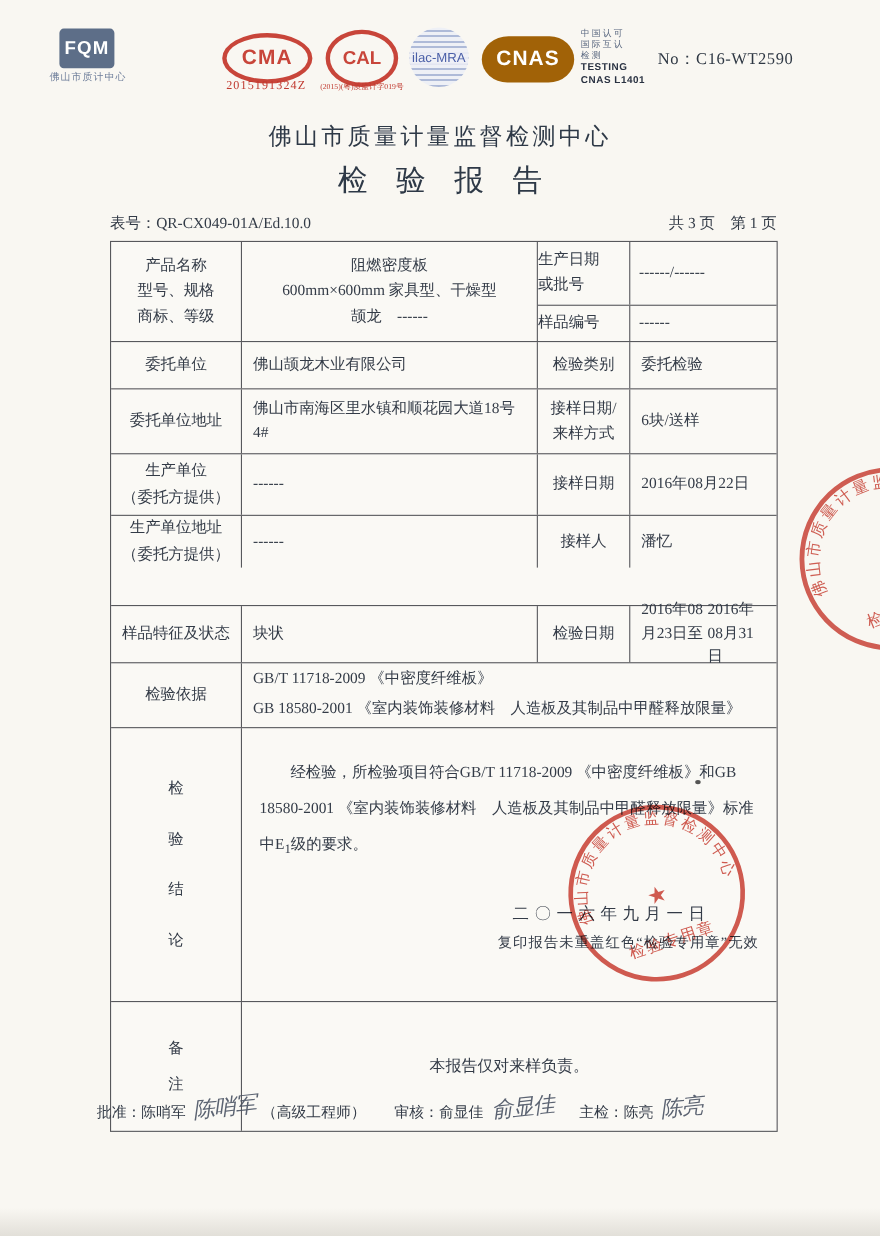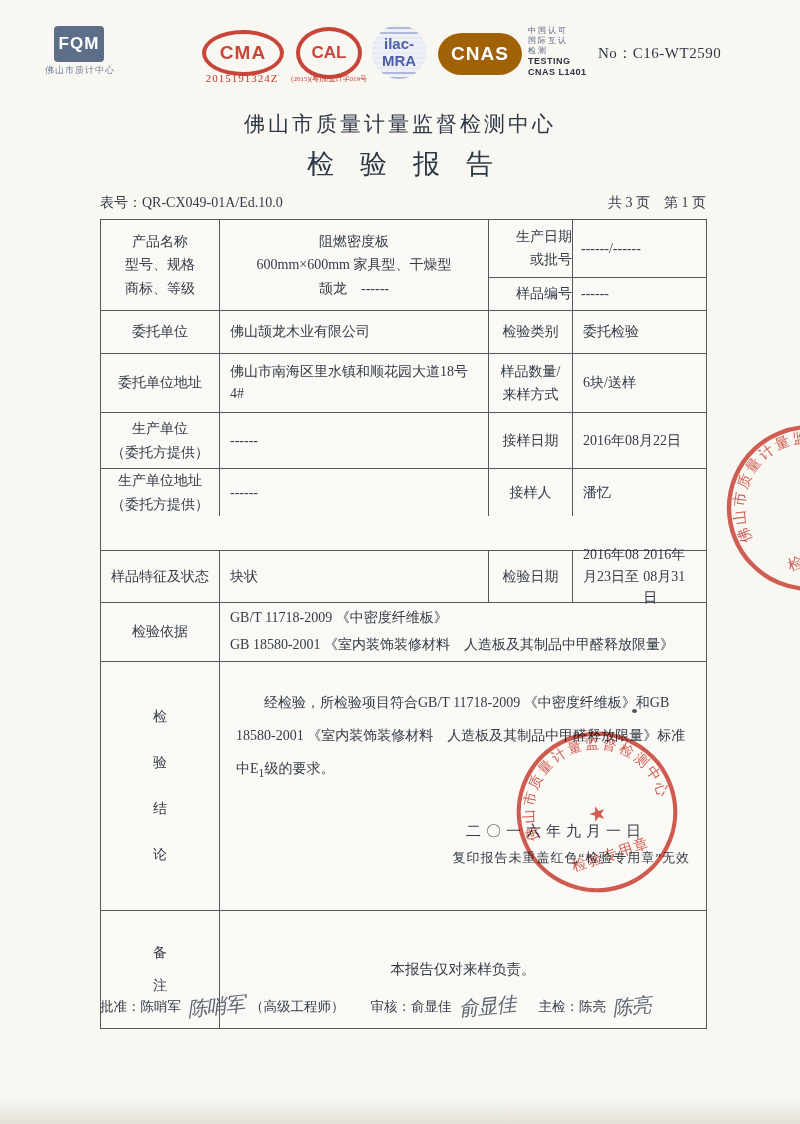--- a/index.html
+++ b/index.html
@@ -29,21 +29,21 @@
 
   .cal-oval{left:296px;top:27px;width:58px;height:44px;border:4px solid #c8453a;border-radius:50%;
     display:flex;align-items:center;justify-content:center;color:#c8453a;
     font-family:"Liberation Sans",sans-serif;font-weight:bold;font-size:17px;}
   .cal-num{left:284px;top:74px;width:90px;text-align:center;font-size:7px;color:#c0392f;}
 
   .ilac-circle{left:372px;top:25px;width:54px;height:54px;border-radius:50%;
     background:repeating-linear-gradient(0deg,#aebad8 0 2px,#eef0f6 2px 5px);
     display:flex;align-items:center;justify-content:center;overflow:hidden;}
   .ilac-band{background:rgba(238,240,246,0.9);width:100%;text-align:center;
-    font-family:"Liberation Sans",sans-serif;font-weight:bold;font-size:15px;color:#4a5fa8;}
+    font-family:"Liberation Sans",sans-serif;font-weight:normal;font-size:12px;color:#4a5fa8;}
 
   .cnas-leaf{left:438px;top:33px;width:84px;height:42px;background:#a16207;
     border-radius:52% 48% 50% 50% / 90% 90% 90% 90%;
     display:flex;align-items:center;justify-content:center;color:#fff;
     font-family:"Liberation Sans",sans-serif;font-weight:bold;font-size:19px;letter-spacing:1px;}
   .cnas-txt{left:528px;top:26px;width:70px;font-family:"Liberation Sans",sans-serif;}
   .cnas-txt .ln{font-size:8px;color:#5a6880;line-height:10px;letter-spacing:2px;}
   .cnas-txt .bld{font-size:9px;color:#2a3242;font-weight:bold;line-height:11px;letter-spacing:0.5px;}
 
   .report-no{left:598px;top:44px;font-size:15px;color:#2f3844;letter-spacing:0.5px;}
@@ -78,33 +78,33 @@
   .r4{height:55px;}
   .r5{height:47px;}
   .r6{height:51px;margin-top:34px;}
   .r7{height:58px;}
   .r8{height:248px;}
   .r9{height:117px;}
   .rightblock{flex:1;display:flex;flex-direction:column;border-left:1px solid #57585c;box-sizing:border-box;}
   .subrow{display:flex;flex:0 0 57px;border-bottom:1px solid #57585c;}
   .subrow2{display:flex;flex:1;}
   .sublbl{width:84px;box-sizing:border-box;border-right:1px solid #57585c;
-    display:flex;flex-direction:column;align-items:flex-end;justify-content:center;line-height:1.6;font-size:14px;}
+    display:flex;flex-direction:column;align-items:flex-start;justify-content:center;line-height:1.6;font-size:14px;}
   .subval{flex:1;display:flex;align-items:center;padding:2px 8px;font-size:14px;}
   .basis .val{flex-direction:column;align-items:flex-start;justify-content:center;line-height:1.9;}
   .vertlbl{display:flex;flex-direction:column;align-items:center;justify-content:space-evenly;
     padding:18px 0;}
   .conc{display:block;padding:24px 14px 8px 16px;}
   .conc p{margin:0;text-indent:2em;line-height:33px;font-size:14px;}
   .conc-date{margin-top:32px;text-align:right;padding-right:46px;font-size:15px;letter-spacing:5px;}
   .conc-note{margin-top:8px;text-align:right;padding-right:2px;font-size:13px;letter-spacing:1px;}
   .remark-body{display:flex;align-items:center;justify-content:center;font-size:14.5px;}
 
   
-  .sigrow{left:100px;top:993px;width:660px;display:flex;align-items:center;font-size:13.5px;
+  .sigrow{left:88px;top:993px;width:660px;display:flex;align-items:flex-end;font-size:13.5px;
     color:#333b47;white-space:nowrap;}
   .sig{display:inline-block;font-size:20px;color:#4a5363;transform:rotate(-6deg) skewX(-14deg);
     margin:0 4px 0 8px;letter-spacing:-1px;opacity:0.9;}
   .sig-title{margin-right:26px;}
   .gap{width:18px;}
 
   
   .seal{position:absolute;pointer-events:none;mix-blend-mode:multiply;}
   .ink-dot{position:absolute;left:632px;top:709px;width:5px;height:4px;background:#2c2c2c;border-radius:50%;opacity:0.8;}
 </style>
@@ -175,21 +175,21 @@
     <div class="cell c1 lbl">委托单位</div>
     <div class="cell c2 val">佛山颉龙木业有限公司</div>
     <div class="cell c3 lbl">检验类别</div>
     <div class="cell c4 val">委托检验</div>
   </div>
 
   <div class="trow r3">
     <div class="cell c1 lbl">委托单位地址</div>
     <div class="cell c2 val">佛山市南海区里水镇和顺花园大道18号4#</div>
     <div class="cell c3 lbl">
-      <div>样品数量/</div>
+      <div>接样日期/</div>
       <div>来样方式</div>
     </div>
     <div class="cell c4 val">6块/送样</div>
   </div>
 
   <div class="trow r4">
     <div class="cell c1 lbl">
       <div>生产单位</div>
       <div>（委托方提供）</div>
     </div>

